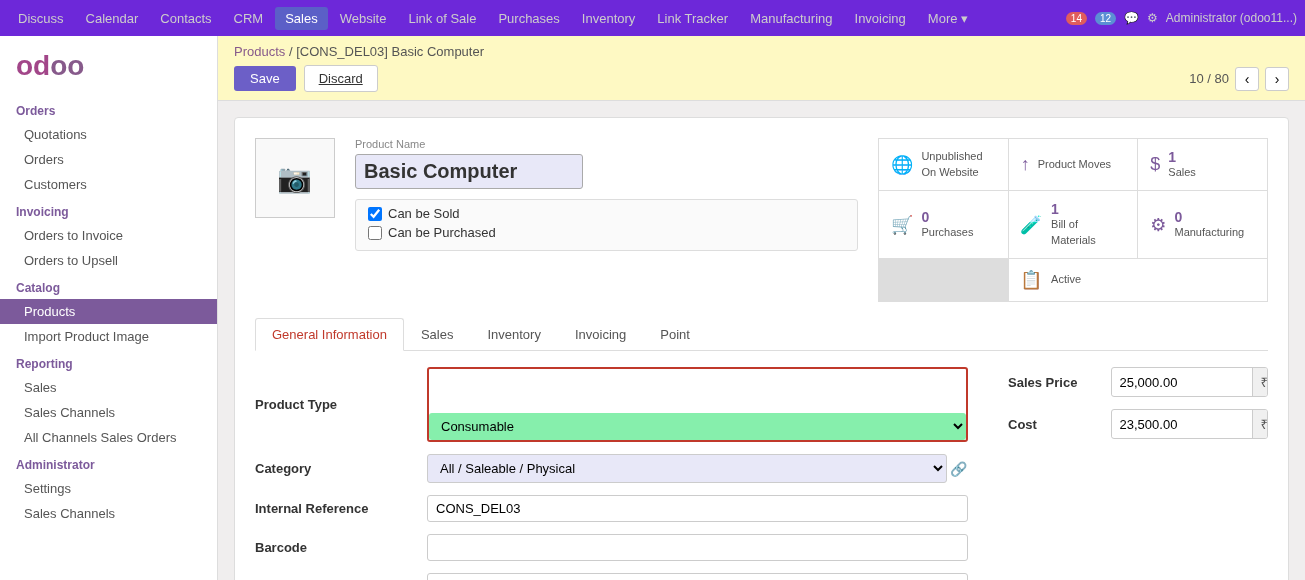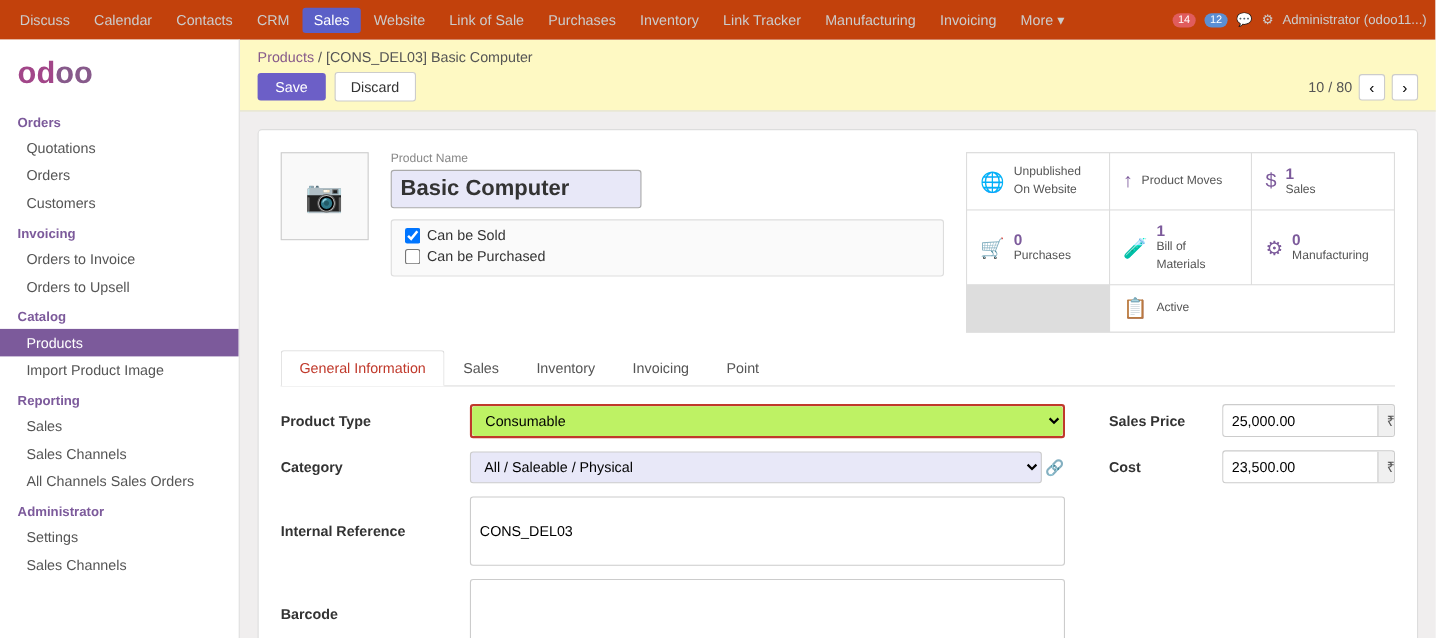--- a/index.html
+++ b/index.html
@@ -1,20 +1,20 @@
 <!DOCTYPE html>
 <html><head>
   <meta charset="utf-8">
   <style>
     * { box-sizing: border-box; margin: 0; padding: 0; }
     body { font-family: Arial, sans-serif; font-size: 13px; background: #f0eeee; color: #333; }
 
     
     .top-nav {
-      background: #c2410c;
+      background: #6d28d9;
       height: 36px;
       display: flex;
       align-items: center;
       padding: 0 8px;
       gap: 2px;
     }
     .top-nav-item {
       color: #ccc;
       padding: 4px 10px;
       cursor: pointer;
@@ -114,20 +114,21 @@
       font-size: 13px;
     }
     .btn-discard {
       background: #fff;
       color: #333;
       border: 1px solid #ccc;
       padding: 5px 14px;
       border-radius: 3px;
       cursor: pointer;
       font-size: 13px;
+      text-decoration: underline;
     }
     .pager {
       margin-left: auto;
       display: flex;
       align-items: center;
       gap: 6px;
       font-size: 13px;
       color: #555;
     }
     .pager-btn {
@@ -231,21 +232,21 @@
     .field-label {
       width: 160px;
       font-size: 13px;
       color: #333;
       font-weight: bold;
       flex-shrink: 0;
     }
     .field-input {
       flex: 1;
       border: 1px solid #ccc;
-      padding: 23px 8px;
+      padding: 5px 8px;
       font-size: 13px;
       border-radius: 3px;
       outline: none;
       background: #fff;
     }
     .field-select {
       flex: 1;
       border: 1px solid #ccc;
       padding: 5px 8px;
       font-size: 13px;
@@ -461,21 +462,21 @@
       </div>
 
       <div class="fields-container">
         <div class="fields-row">
 
           <div class="fields-left">
 
             <div class="field-row">
               <div class="field-label">Product Type</div>
               <div class="product-type-wrapper" style="flex:1">
-                <select class="field-select" style="width:100%;border:none;background:#bef264;">
+                <select class="field-select" style="width:100%;border:none;background:#86efac;margin-top:44px;">
                   <option>Consumable</option>
                   <option>Storable Product</option>
                   <option>Service</option>
                 </select>
               </div>
             </div>
 
             <div class="field-row">
               <div class="field-label">Category</div>
               <div class="category-row" style="flex:1">

